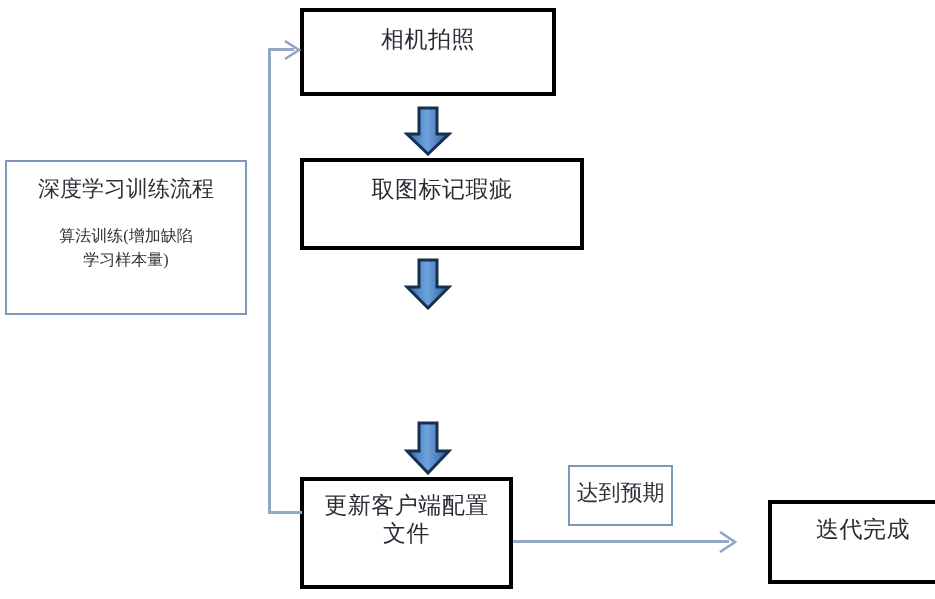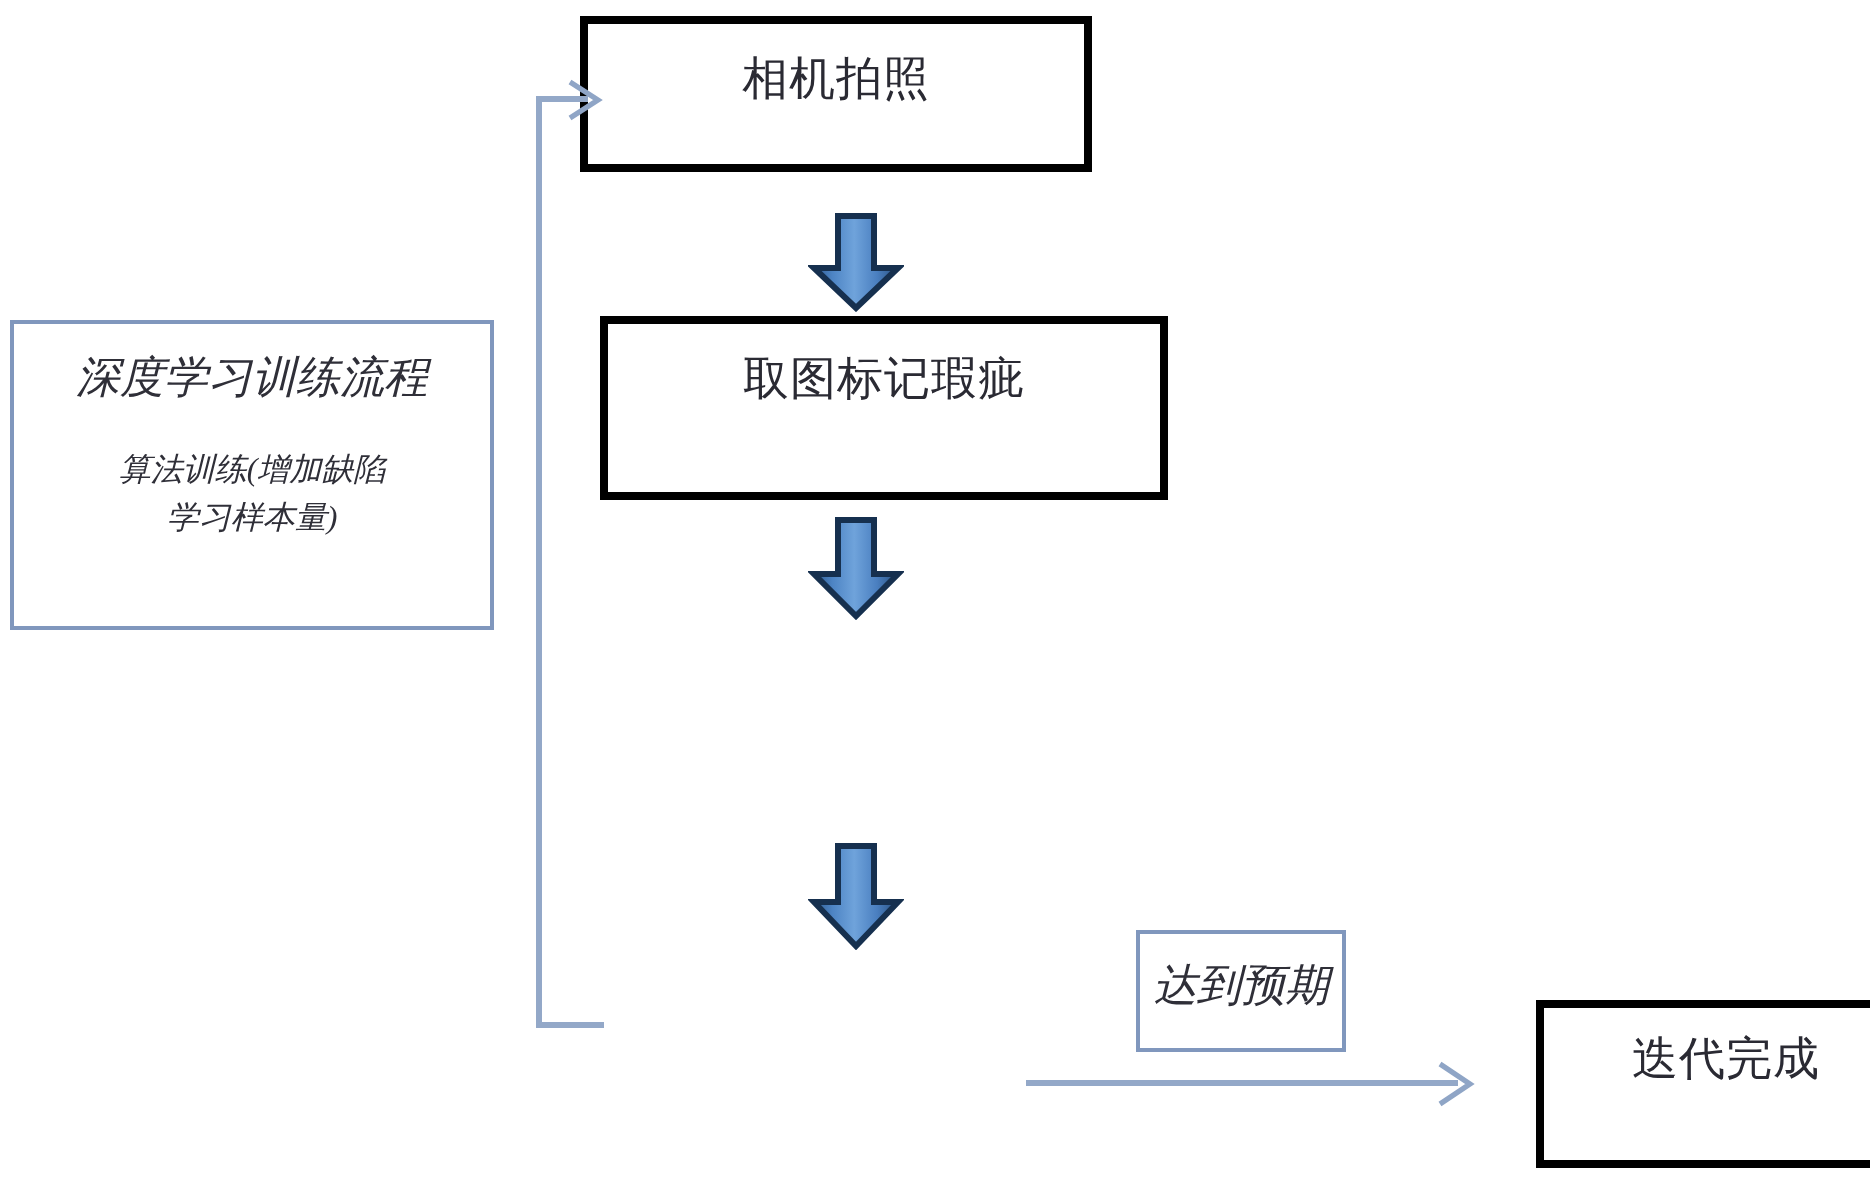--- a/index.html
+++ b/index.html
@@ -35,21 +35,20 @@
     letter-spacing: 0.5px;
     white-space: pre-line;
   }
 
   
   .note-box {
     position: absolute;
     box-sizing: border-box;
     background: #ffffff;
     border: 2px solid #8097bd;
-    font-style: italic;
   }
   .note-label {
     position: absolute;
     left: 0;
     right: 0;
     text-align: center;
     color: #2f2f38;
     font-size: 22px;
     line-height: 1.5;
     white-space: pre-line;
@@ -76,29 +75,33 @@
 <body>
 
 <div id="canvas">
 
   <div class="note-box" style="left:5px; top:160px; width:242px; height:155px;">
     <div class="note-label" style="top:10px; font-size:22px;">深度学习训练流程</div>
     <div class="note-label" style="top:62px; font-size:16px;">算法训练(增加缺陷
 学习样本量)</div>
   </div>
 
-  <div class="proc-box" style="left:290px; top:8px; width:256px; height:78px;">
+  <div class="proc-box" style="left:300px; top:8px; width:256px; height:88px;">
     <div class="proc-label" style="top:14px;">相机拍照</div>
   </div>
 
   <div class="proc-box" style="left:300px; top:158px; width:284px; height:92px;">
     <div class="proc-label" style="top:14px;">取图标记瑕疵</div>
   </div>
 
 
+  <div class="proc-box" style="left:300px; top:477px; width:213px; height:112px;">
+    <div class="proc-label" style="top:11px;">更新客户端配置
+文件</div>
+  </div>
 
   <div class="proc-box" style="left:740px; top:500px; width:190px; height:84px;margin-left:28px;">
     <div class="proc-label" style="top:12px;">迭代完成</div>
   </div>
 
   <div class="note-box" style="left:568px; top:465px; width:105px; height:61px;">
     <div class="note-label" style="top:9px; font-size:22px;">达到预期</div>
   </div>
 
   <div class="block-arrow" style="left:404px; top:106px; width:48px; height:50px;">

